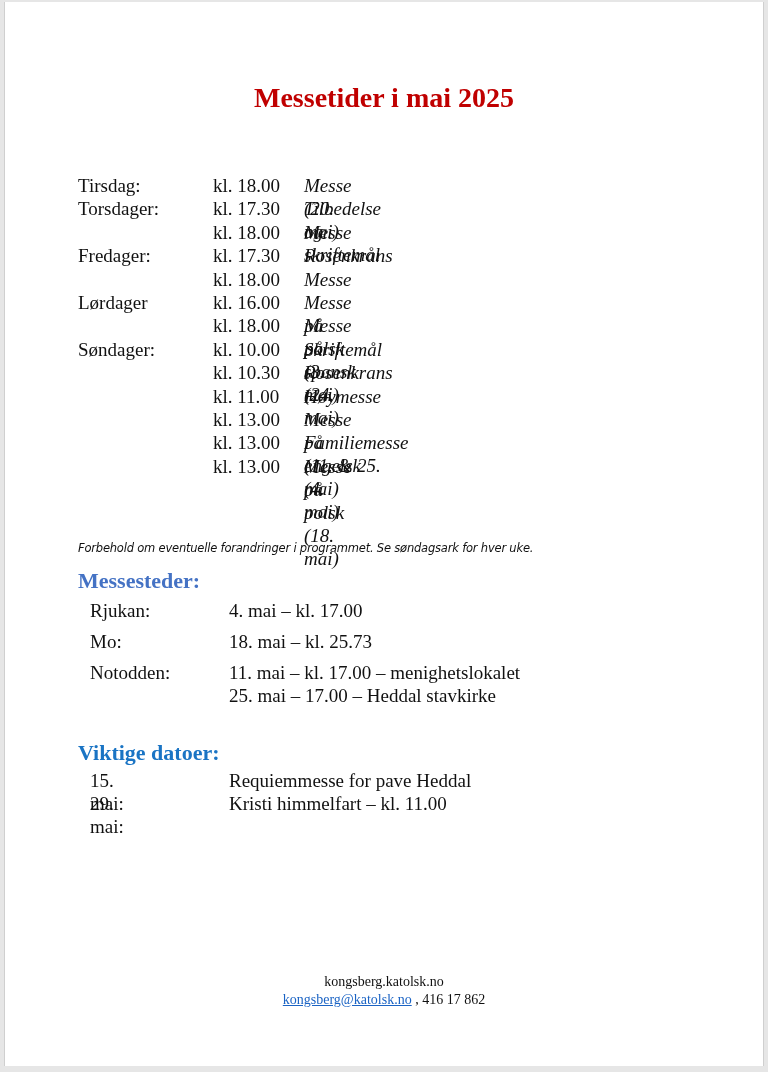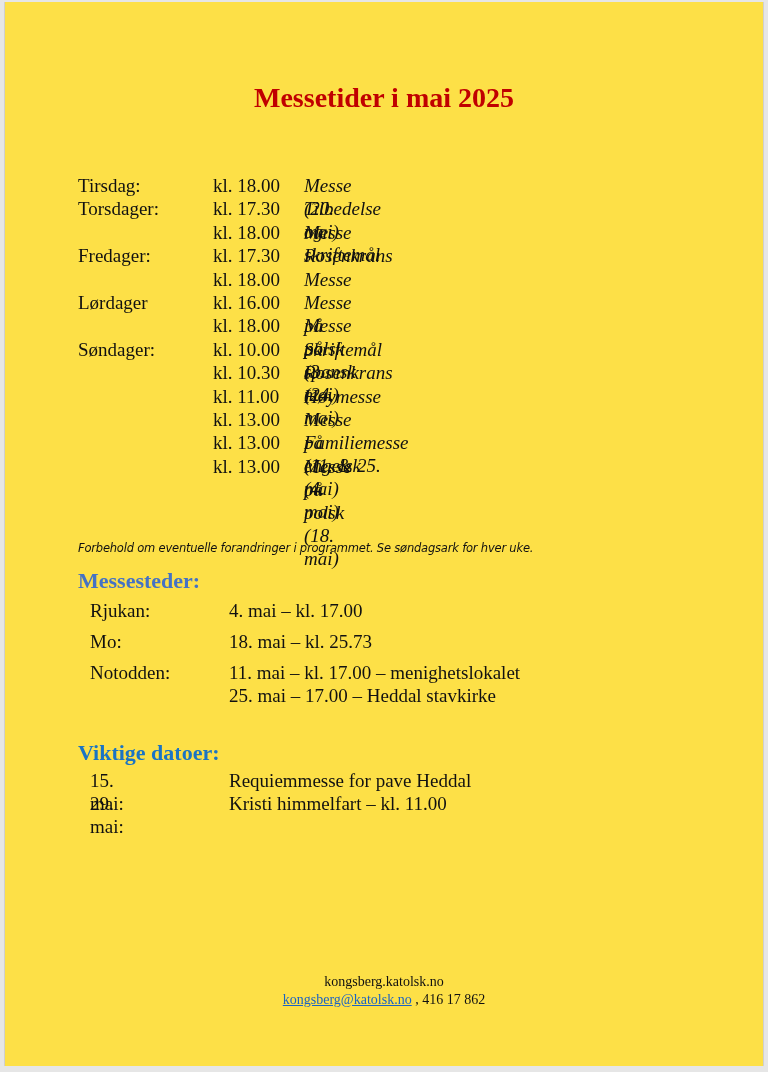--- a/index.html
+++ b/index.html
@@ -2,21 +2,21 @@
 <html><head>
 <meta charset="utf-8">
 <style>
   html, body { margin: 0; padding: 0; }
   body {
     width: 768px; height: 1072px; background: #e6e6e6; position: relative; overflow: hidden;
     font-family: "Liberation Serif", "DejaVu Serif", serif; color: #111;
   }
   .page {
     position: absolute; left: 4px; top: 2px; width: 758px; height: 1064px;
-    background: #fde047; border-left: 1px solid #cfcfcf; border-right: 1px solid #cfcfcf;
+    background: #ffffff; border-left: 1px solid #cfcfcf; border-right: 1px solid #cfcfcf;
   }
   .title {
     position: absolute; left: 0; width: 100%; top: 80px; text-align: center;
     font-weight: bold; font-size: 28px; color: #c00000;
   }
   .row { position: absolute; left: 73px; font-size: 19px; line-height: 23px; height: 23px; }
   .row .day { position: absolute; left: 0; width: 130px; }
   .row .time { position: absolute; left: 135px; width: 90px; }
   .row .desc { position: absolute; left: 226px; font-style: italic; }
   .note {

